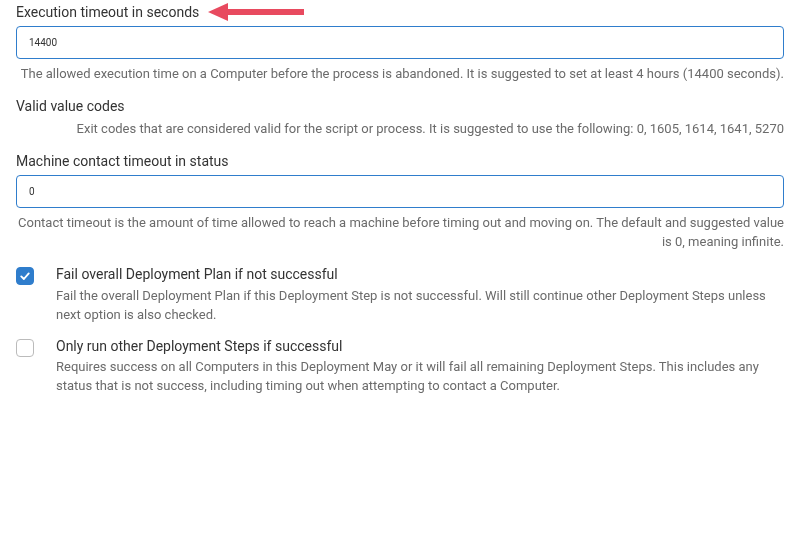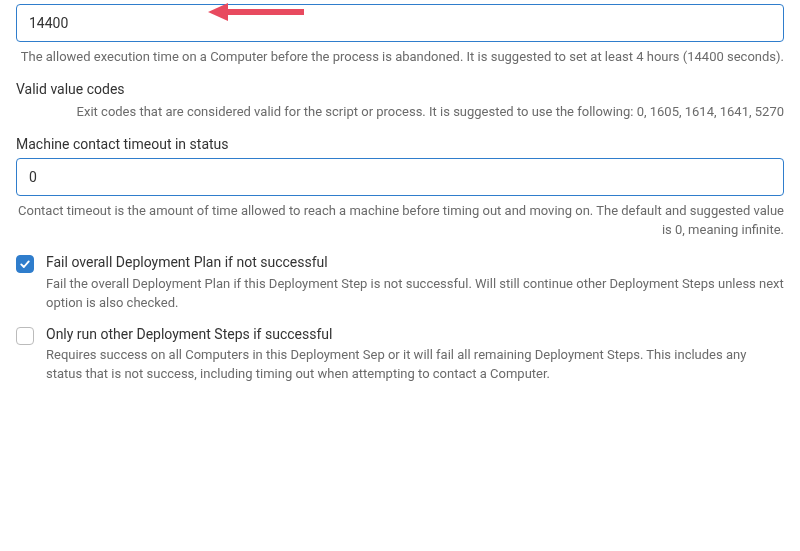--- a/index.html
+++ b/index.html
@@ -20,38 +20,38 @@
   .field-label {
     font-size: 14px;
     color: #333;
     margin: 0 0 6px 0;
     display: block;
     font-weight: 400;
   }
   .text-input {
     width: 100%;
     padding: 10px 12px;
-    font-size: 14px;
+    font-size: 10px;
     border: 1px solid #2f7dcc;
     border-radius: 4px;
     outline: none;
     color: #333;
     font-family: inherit;
   }
   .help-text {
     font-size: 13px;
     color: #6b6b6b;
     margin: 6px 0 0 0;
     line-height: 1.45;
     text-align: right;
   }
   .check-row {
     display: flex;
     align-items: flex-start;
-    gap: 12px;
+    gap: 22px;
     margin-top: 12px;
     margin-bottom: 6px;
   }
   .checkbox {
     flex: 0 0 auto;
     width: 18px;
     height: 18px;
     border-radius: 4px;
     margin-top: 2px;
     display: inline-flex;
@@ -100,20 +100,21 @@
 <body>
 
 <div class="wrap">
 
   <svg class="annot-arrow" width="120" height="24" viewBox="0 0 120 24">
     <line x1="40" y1="12" x2="118" y2="12" stroke="#e84a5f" stroke-width="6"></line>
     <polygon points="42,3 42,21 22,12" fill="#e84a5f"></polygon>
   </svg>
 
   <div class="field-group">
+    <label class="field-label">Execution timeout in seconds</label>
     <input type="text" class="text-input" value="14400" style="">
     <p class="help-text">The allowed execution time on a Computer before the process is abandoned. It is suggested to set at least 4 hours (14400 seconds).</p>
   </div>
 
   <div class="field-group">
     <label class="field-label">Valid value codes</label>
     <p class="help-text">Exit codes that are considered valid for the script or process. It is suggested to use the following: 0, 1605, 1614, 1641, 5270</p>
   </div>
 
   <div class="field-group">
@@ -131,17 +132,17 @@
     <div class="check-body">
       <p class="check-title">Fail overall Deployment Plan if not successful</p>
       <p class="check-desc">Fail the overall Deployment Plan if this Deployment Step is not successful. Will still continue other Deployment Steps unless next option is also checked.</p>
     </div>
   </div>
 
   <div class="check-row">
     <span class="checkbox unchecked"></span>
     <div class="check-body">
       <p class="check-title">Only run other Deployment Steps if successful</p>
-      <p class="check-desc">Requires success on all Computers in this Deployment Sep or it will fail all remaining Deployment Steps. This includes any status that is not success, including timing out when attempting to contact a Computer.</p>
+      <p class="check-desc">Requires success on all Computers in this Deployment May or it will fail all remaining Deployment Steps. This includes any status that is not success, including timing out when attempting to contact a Computer.</p>
     </div>
   </div>
 
 </div>
 
 </body></html>

